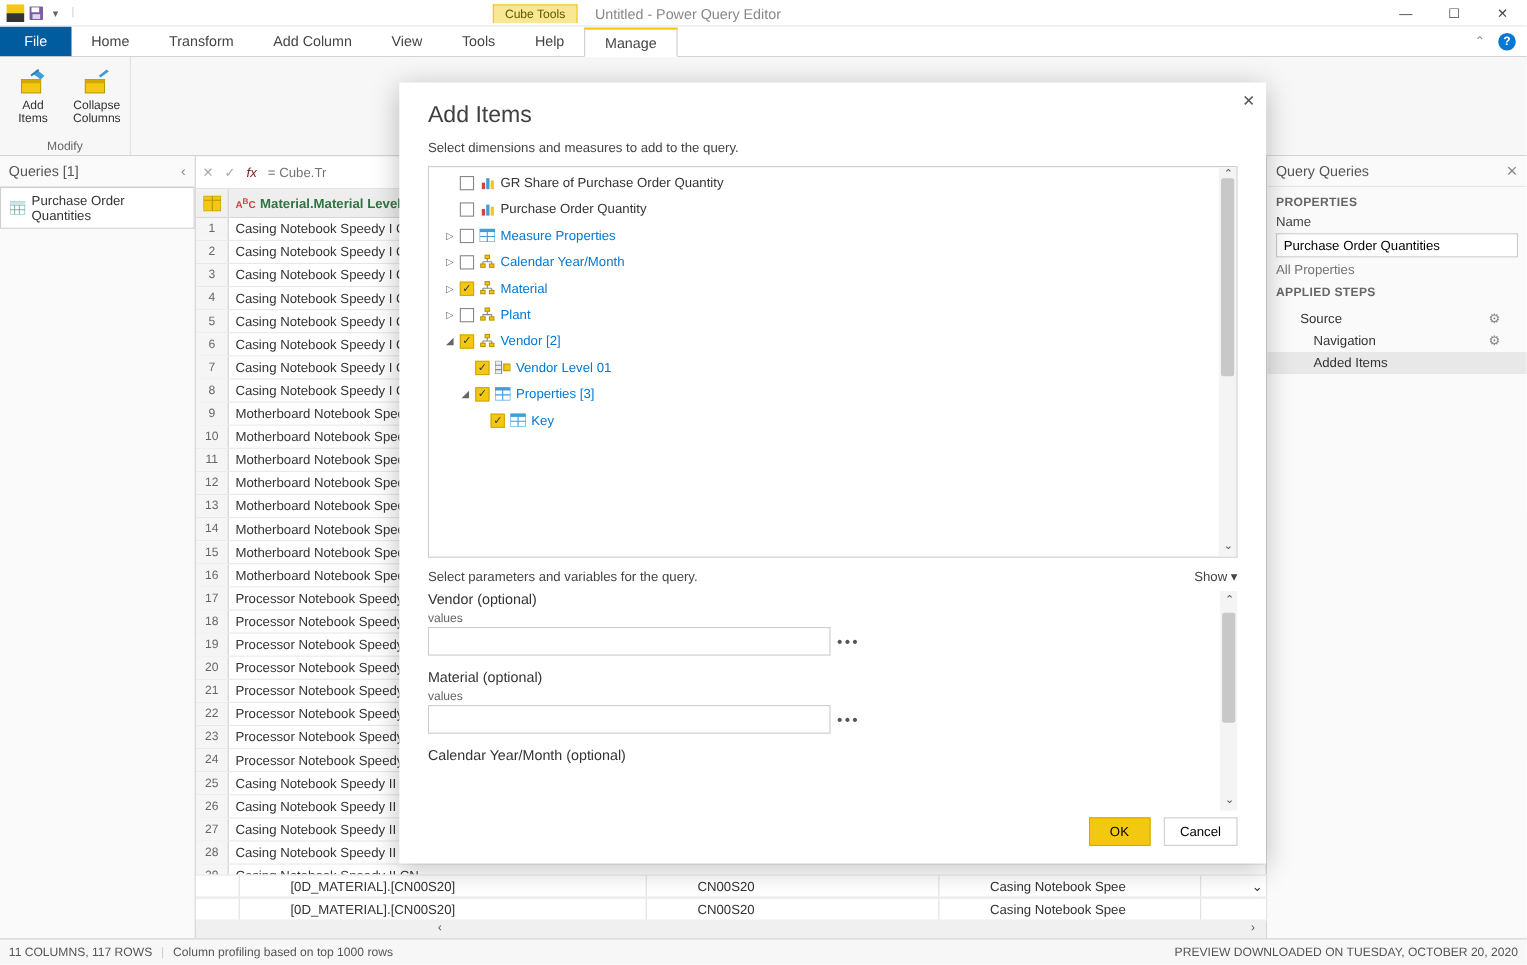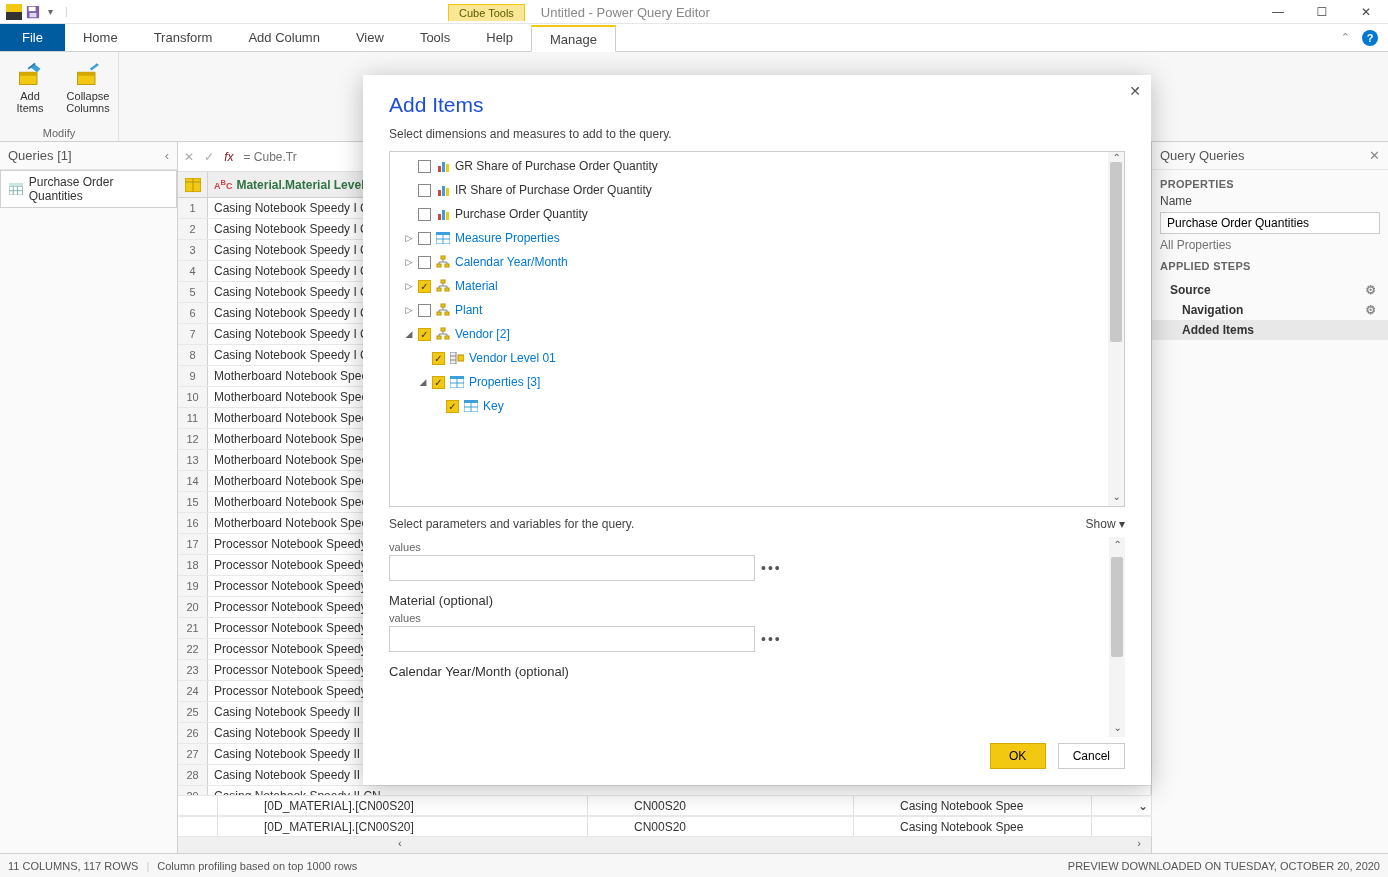--- a/index.html
+++ b/index.html
@@ -72,28 +72,28 @@
 
 
 .settings-pane { width: 236px; display: flex; flex-direction: column; background: #fafafa; overflow: hidden; }
 .settings-header { height: 28px; display: flex; align-items: center; padding: 0 8px; font-size: 13px; color: #555; border-bottom: 1px solid #e6e6e6; }
 .settings-header .close-x { margin-left: auto; color: #888; }
 .section-title { font-size: 11px; font-weight: bold; color: #666; padding: 8px 8px 4px; letter-spacing: 0.3px; }
 .section-label { font-size: 12px; padding: 0 8px 4px; color: #444; }
 .name-input { margin: 0 8px 4px; width: calc(100% - 16px); height: 22px; border: 1px solid #ccc; padding: 0 6px; font-size: 12px; }
 .link-text { color: #737373; font-size: 12px; padding: 0 8px; cursor: pointer; }
 .steps-list { padding: 4px 0; }
-.step-item { display: flex; align-items: center; padding: 3px 12px; font-size: 12px; font-weight: bold; }
+.step-item { display: flex; align-items: center; padding: 3px 24px; font-size: 12px; }
 .step-item.selected { background: #e8e8e8; }
 .step-gear { margin-left: auto; color: #888; font-size: 12px; }
 
 
 .dialog { position: absolute; left: 363px; top: 75px; width: 788px; height: 710px; background: #fff; box-shadow: 0 4px 24px rgba(0,0,0,0.25); display: flex; flex-direction: column; padding: 14px 26px 16px; z-index: 100; }
 .dialog-close { position: absolute; right: 10px; top: 8px; font-size: 14px; color: #555; cursor: pointer; }
-.dialog h1 { font-size: 21px; font-weight: 400; color: #1d4ed8; margin-bottom: 10px; margin-top: 4px; }
+.dialog h1 { font-size: 21px; font-weight: 400; color: #404040; margin-bottom: 10px; margin-top: 4px; }
 .dialog-sub { font-size: 12px; color: #444; margin-bottom: 10px; }
 .tree-box { border: 1px solid #ccc; height: 356px; overflow: hidden; position: relative; }
 .tree-scroll { position: absolute; right: 0; top: 0; bottom: 0; width: 16px; background: #f4f4f4; }
 .tree-scroll .thumb { position: absolute; right: 2px; top: 10px; width: 12px; height: 180px; background: #c8c8c8; border-radius: 2px; }
 .tree-scroll .arrow-up, .tree-scroll .arrow-down { position: absolute; right: 3px; font-size: 10px; color: #555; }
 .tree-scroll .arrow-up { top: 0; }
 .tree-scroll .arrow-down { bottom: 4px; }
 .tree-content { padding: 2px 0; }
 .tree-row { height: 24px; display: flex; align-items: center; gap: 4px; font-size: 12px; padding-left: 14px; }
 .tree-indent-1 { padding-left: 28px; }
@@ -439,32 +439,20 @@
         <div class="tree-row tree-indent-0">
           <span class="expander"></span>
           <span class="chk"></span>
           <span class="tree-icon">
             <div class="measure-bars">
               <span style="height:6px;background:#C44"></span>
               <span style="height:10px;background:#3C9FD8"></span>
               <span style="height:8px;background:#F2C811"></span>
             </div>
           </span>
-          <span class="tree-text">IR Share of Purchase Order Quantity</span>
-        </div>
-        <div class="tree-row tree-indent-0">
-          <span class="expander"></span>
-          <span class="chk"></span>
-          <span class="tree-icon">
-            <div class="measure-bars">
-              <span style="height:6px;background:#C44"></span>
-              <span style="height:10px;background:#3C9FD8"></span>
-              <span style="height:8px;background:#F2C811"></span>
-            </div>
-          </span>
           <span class="tree-text">Purchase Order Quantity</span>
         </div>
         <div class="tree-row tree-indent-0">
           <span class="expander">▷</span>
           <span class="chk"></span>
           <span class="tree-icon">
             <svg width="14" height="12" viewBox="0 0 14 12">
               <rect width="14" height="12" fill="#fff" stroke="#3C9FD8"></rect>
               <rect width="14" height="3" fill="#3C9FD8"></rect>
               <line x1="0" y1="7" x2="14" y2="7" stroke="#3C9FD8"></line>
@@ -583,20 +571,21 @@
       <span class="arrow-down">⌄</span>
     </div>
   </div>
   <div class="params-header">
     <div class="dialog-sub" style="margin:0">Select parameters and variables for the query.</div>
     <div class="show-link"><span>Show</span> ▾</div>
   </div>
   <div class="params-box">
     <div id="params-content">
         <div class="param-group">
+          <div class="param-title">Vendor (optional)</div>
           <div class="param-sub">values</div>
           <div class="param-input-row">
             <input class="param-input" style="">
             <span class="ellipsis-btn">•••</span>
           </div>
         </div>
         <div class="param-group">
           <div class="param-title">Material (optional)</div>
           <div class="param-sub">values</div>
           <div class="param-input-row">

